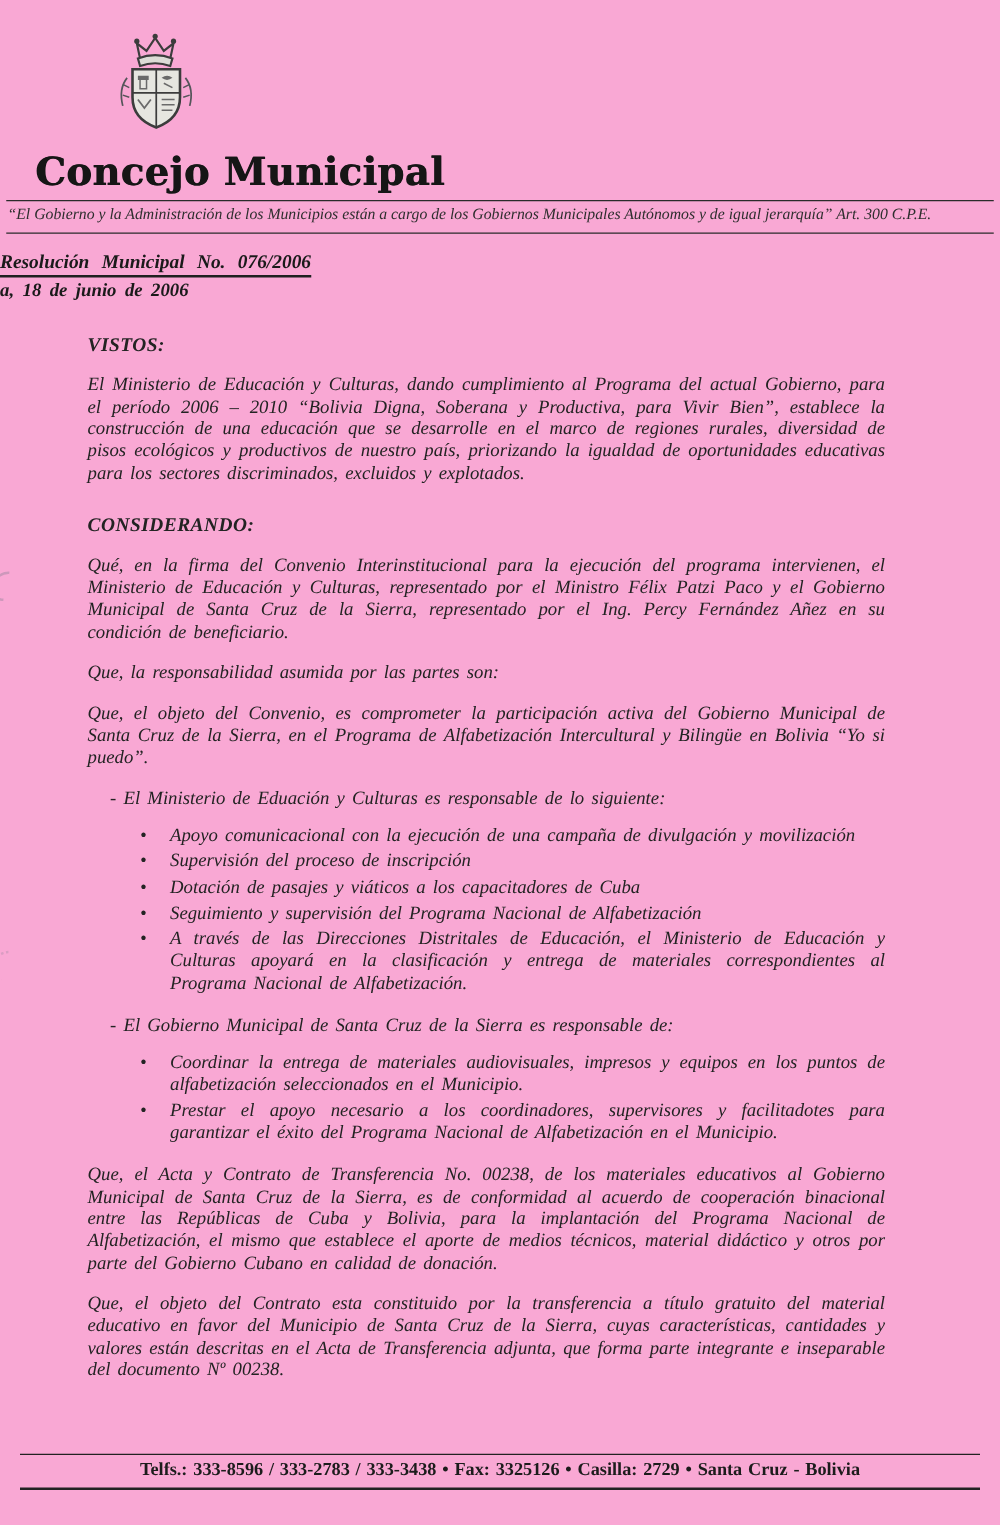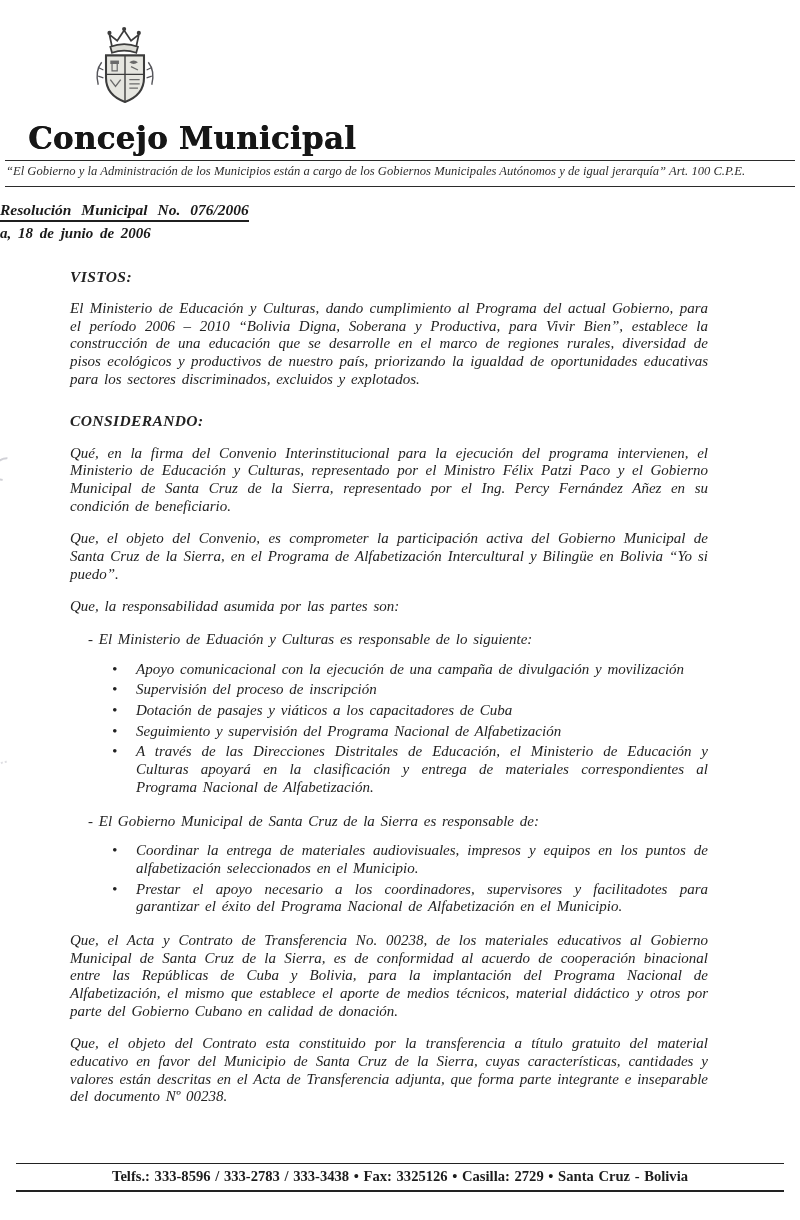--- a/index.html
+++ b/index.html
@@ -2,21 +2,21 @@
 <html><head>
 <meta charset="utf-8">
 <style>
   * { margin: 0; padding: 0; box-sizing: border-box; }
   html, body { background: #e9e9e7; }
   .page {
     position: relative;
     width: 800px;
     height: 1220px;
     margin: 0 auto;
-    background: #ffffff;
+    background: #f9a8d4;
     overflow: hidden;
     font-family: "Liberation Serif", serif;
     color: #1f1f1f;
   }
 
   
   .header { padding: 26px 0 0 28px; }
   .crest-wrap { margin-left: 58px; height: 96px; }
   .org-name {
     font-family: "DejaVu Serif", "Liberation Serif", serif;
@@ -147,38 +147,38 @@
         <path d="M50 42 q5 -4 10 0 q-5 4 -10 0 Z" fill="#6a6a6a"></path>
         <path d="M52 47 l8 4" stroke="#6a6a6a" stroke-width="1.4"></path>
         <path d="M28 62 l6 8 l6 -8" fill="none" stroke="#6a6a6a" stroke-width="1.6"></path>
         <path d="M50 62 h12 M50 67 h12 M50 72 h10" stroke="#6a6a6a" stroke-width="1.4"></path>
       </svg>
     </div>
     <div class="org-name">Concejo Municipal</div>
   </div>
 
   <hr class="rule">
-  <div class="quote-line">“El Gobierno y la Administración de los Municipios están a cargo de los Gobiernos Municipales Autónomos y de igual jerarquía” Art. 100 C.P.E.</div>
+  <div class="quote-line">“El Gobierno y la Administración de los Municipios están a cargo de los Gobiernos Municipales Autónomos y de igual jerarquía” Art. 300 C.P.E.</div>
   <hr class="rule">
 
   <div class="title-block">
     <span class="res-title">Resolución Municipal No. 076/2006</span>
     <div class="res-date">a, 18 de junio de 2006</div>
   </div>
 
   <div class="doc-body">
 
     <div class="doc-heading">VISTOS:</div>
     <p>El Ministerio de Educación y Culturas, dando cumplimiento al Programa del actual Gobierno, para el período 2006 – 2010 “Bolivia Digna, Soberana y Productiva, para Vivir Bien”, establece la construcción de una educación que se desarrolle en el marco de regiones rurales, diversidad de pisos ecológicos y productivos de nuestro país, priorizando la igualdad de oportunidades educativas para los sectores discriminados, excluidos y explotados.</p>
 
     <div class="doc-heading considerando">CONSIDERANDO:</div>
 
     <p>Qué, en la firma del Convenio Interinstitucional para la ejecución del programa intervienen, el Ministerio de Educación y Culturas, representado por el Ministro Félix Patzi Paco y el Gobierno Municipal de Santa Cruz de la Sierra, representado por el Ing. Percy Fernández Añez en su condición de beneficiario.</p>
+    <p>Que, la responsabilidad asumida por las partes son:</p>
     <p>Que, el objeto del Convenio, es comprometer la participación activa del Gobierno Municipal de Santa Cruz de la Sierra, en el Programa de Alfabetización Intercultural y Bilingüe en Bolivia “Yo si puedo”.</p>
-    <p>Que, la responsabilidad asumida por las partes son:</p>
 
     <div class="dash-intro">- El Ministerio de Eduación y Culturas es responsable de lo siguiente:</div>
 
     <div class="bullet-group">
       <div class="bullet-row">
         <span class="bullet">•</span>
         <span class="bullet-text">Apoyo comunicacional con la ejecución de una campaña de divulgación y movilización</span>
       </div>
       <div class="bullet-row">
         <span class="bullet">•</span>

